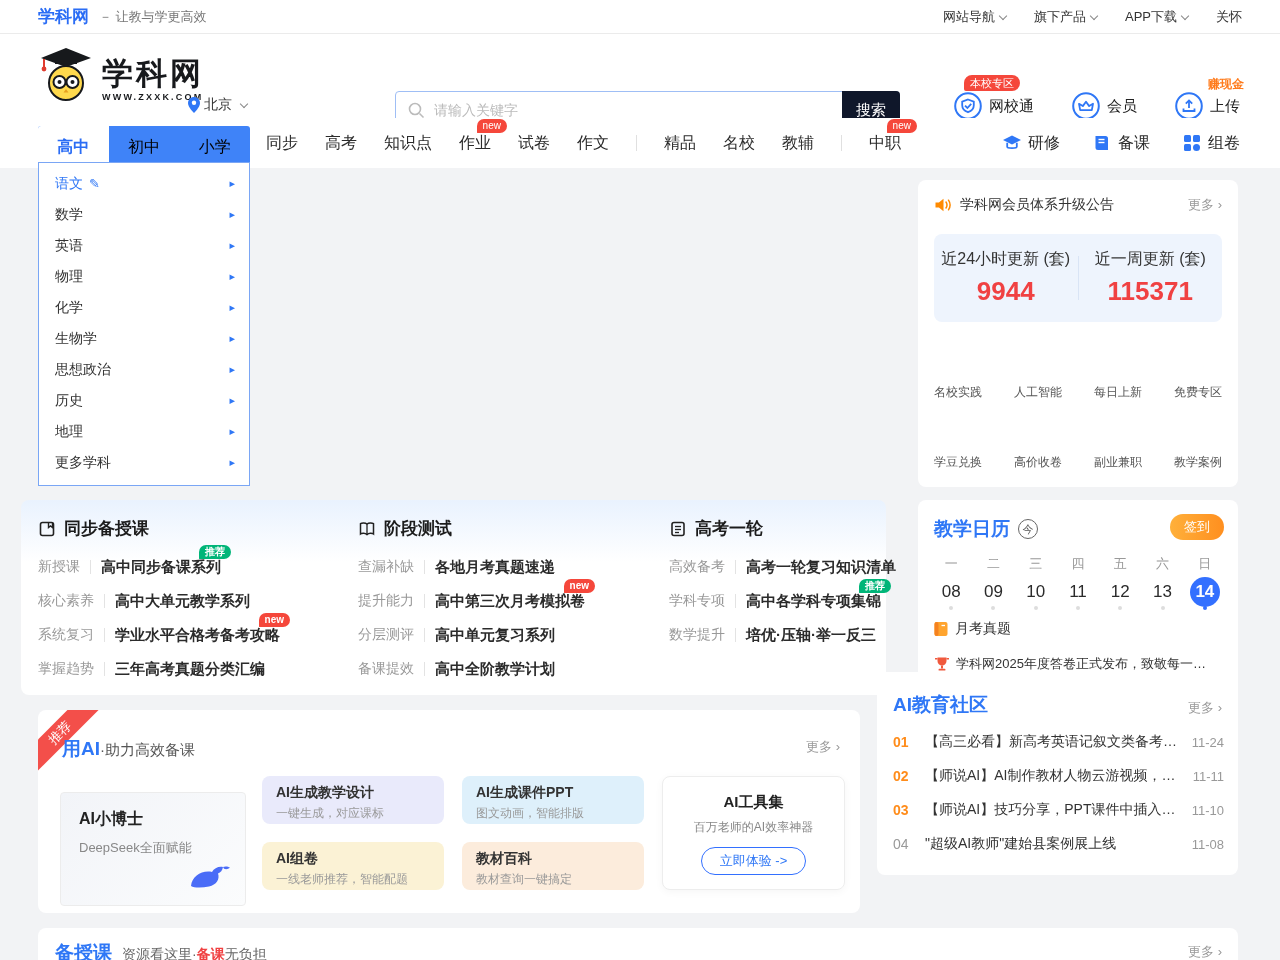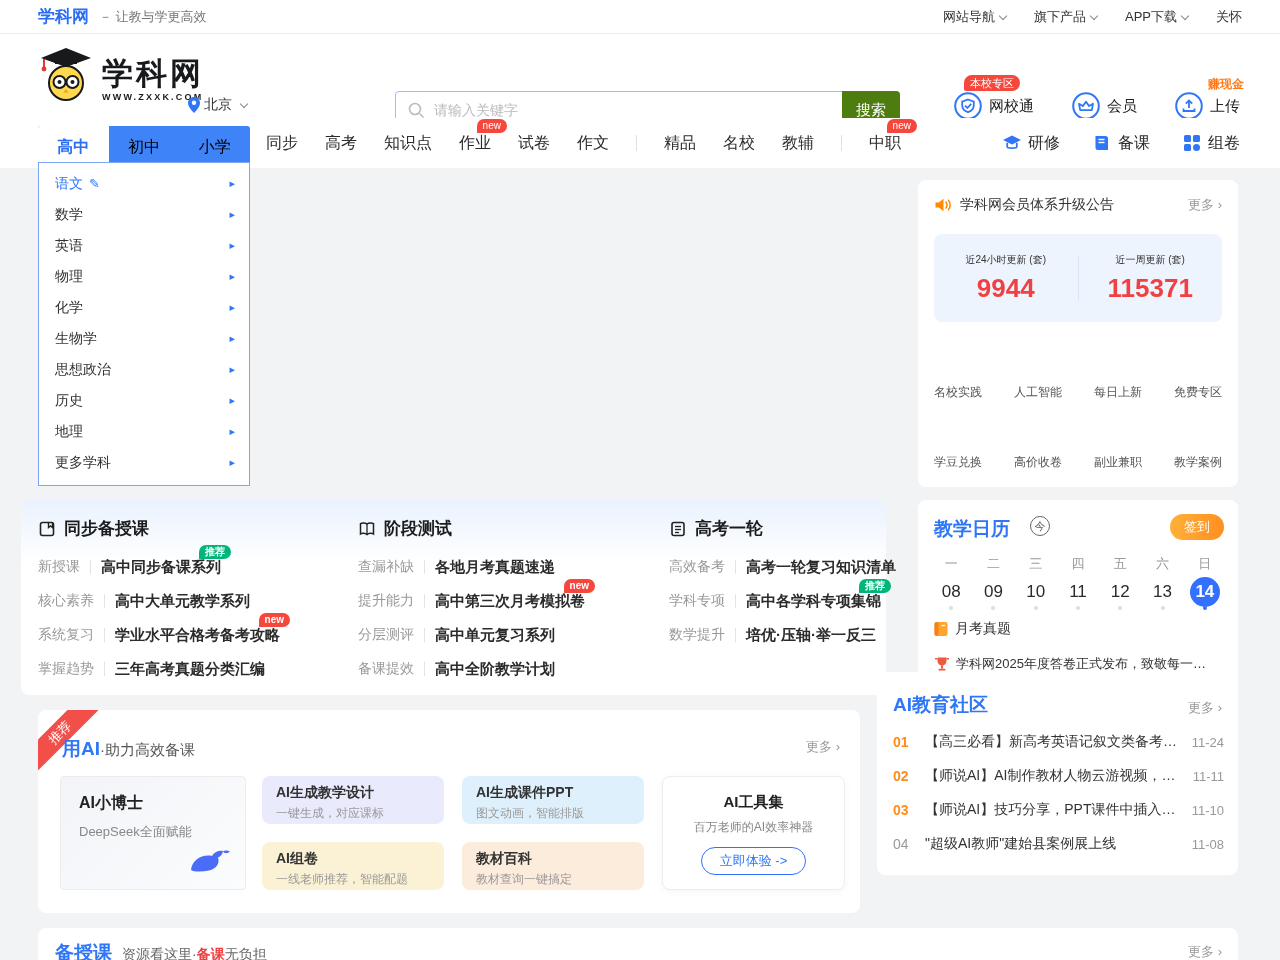--- a/index.html
+++ b/index.html
@@ -24,21 +24,21 @@
   .brand { position:absolute; left:38px; top:12px; display:flex; align-items:flex-end; gap:8px; cursor:pointer; }
   .brand-text { display:flex; flex-direction:column; line-height:1; }
   .brand-name { font-size:31px; font-weight:900; color:#17191c; letter-spacing:3px; }
   .brand-domain { font-size:9px; font-weight:bold; letter-spacing:2.2px; color:#17191c; margin-top:4px; }
   .city { position:absolute; left:188px; top:62px; display:flex; align-items:center; gap:4px; font-size:14px; cursor:pointer; }
   .city-name { color:#333; }
   .searchbar { position:absolute; left:395px; top:57px; width:505px; height:38px; border:1px solid #9fbef5; border-radius:4px; background:#fff; display:flex; align-items:center; }
   .search-input { flex:1; border:none; outline:none; height:100%; padding-left:38px; font-size:14px; color:#333; background:transparent; }
   .search-input::placeholder { color:#bbb; }
   .search-mag { position:absolute; left:12px; top:10px; }
-  .search-btn { width:58px; height:38px; margin:-1px -1px -1px 0; background:#4d7c0f; color:#fff; border:none; font-size:15px; border-radius:0 4px 4px 0; cursor:pointer; }
+  .search-btn { width:58px; height:38px; margin:-1px -1px -1px 0; background:#0f172a; color:#fff; border:none; font-size:15px; border-radius:0 4px 4px 0; cursor:pointer; }
   .quick { position:absolute; right:40px; top:58px; display:flex; gap:38px; }
   .q-item { position:relative; display:flex; align-items:center; gap:7px; font-size:15px; color:#222; cursor:pointer; }
   .q-badge-red { position:absolute; top:-17px; left:10px; background:#f5473b; color:#fff; font-size:11px; line-height:14px; padding:1px 6px; border-radius:8px 8px 8px 2px; white-space:nowrap; }
   .q-badge-orange { position:absolute; top:-16px; right:-4px; color:#ff7a1a; font-size:12px; font-weight:bold; white-space:nowrap; }
 
   
   .navrow { position:absolute; top:118px; left:0; right:0; height:50px; background:#fff; }
   .tabs { position:absolute; left:38px; top:8px; width:212px; height:42px; display:flex; background:#3f83f8; border-radius:3px 3px 0 0; overflow:hidden; }
   .tab { flex:1; display:flex; align-items:center; justify-content:center; font-size:16px; color:#000000; cursor:pointer; }
   .tab.active { background:#fff; color:#2b6df5; font-weight:bold; }
@@ -59,21 +59,21 @@
   
   .card { position:absolute; background:#fff; border-radius:8px; }
   .more { color:#999; font-size:13px; cursor:pointer; white-space:nowrap; }
 
   
   .notice-card { left:918px; top:180px; width:320px; height:307px; padding:16px; }
   .ann-row { display:flex; align-items:center; gap:8px; }
   .ann-title { font-size:14px; color:#333; cursor:pointer; flex:1; white-space:nowrap; overflow:hidden; }
   .stats { margin-top:20px; background:#eef4fd; border-radius:8px; height:88px; display:flex; align-items:center; }
   .stat { flex:1; text-align:center; }
-  .stat-label { font-size:10px; color:#333; }
+  .stat-label { font-size:16px; color:#333; }
   .stat-value { font-size:26px; font-weight:bold; color:#f04142; margin-top:6px; }
   .stat-div { width:1px; height:44px; background:#d9e4f5; }
   .links-row { position:absolute; left:16px; right:16px; display:flex; justify-content:space-between; font-size:12px; color:#555; }
   .links-row span { cursor:pointer; }
   .links-a { top:204px; } .links-b { top:274px; }
 
   
   .mid-card { left:21px; top:500px; width:865px; height:195px; background:linear-gradient(180deg,#e9f2fe 0%,#ffffff 32%); }
   .res-col { position:absolute; top:0; }
   .res-col.c1 { left:17px; } .res-col.c2 { left:337px; } .res-col.c3 { left:648px; }
@@ -82,21 +82,21 @@
   .res-item { height:34px; display:flex; align-items:center; cursor:pointer; white-space:nowrap; }
   .res-tag { font-size:14px; color:#999; }
   .res-sep { width:1px; height:14px; background:#e3e3e3; margin:0 10px; }
   .res-title { font-size:15px; font-weight:bold; color:#2b2b2b; position:relative; display:inline-block; }
   .res-badge { position:absolute; top:-13px; right:-10px; color:#fff; font-size:10px; line-height:12px; padding:1px 6px; border-radius:8px 8px 8px 1px; }
   .res-badge.green { background:#00b578; }
   .res-badge.red { background:#f5473b; }
 
   
   .cal-card { left:918px; top:500px; width:320px; height:195px; }
-  .cal-title { position:absolute; left:16px; top:16px; display:flex; align-items:flex-start; gap:20px; }
+  .cal-title { position:absolute; left:16px; top:16px; display:flex; align-items:center; gap:8px; }
   .cal-title-text { font-size:19px; font-weight:bold; color:#2f77f6; }
   .today-circle { width:20px; height:20px; border:1px solid #666; border-radius:50%; display:flex; align-items:center; justify-content:center; font-size:11px; color:#555; }
   .checkin { position:absolute; right:14px; top:14px; background:linear-gradient(90deg,#ffb03a,#ff8f1f); color:#fff; font-size:13px; padding:4px 14px; border-radius:14px; border:none; cursor:pointer; }
   .cal-grid { position:absolute; left:12px; right:12px; display:grid; grid-template-columns:repeat(7,1fr); justify-items:center; }
   .wk { top:55px; font-size:13px; color:#999; }
   .dt { top:77px; font-size:17px; color:#2b2b2b; }
   .dt span { width:30px; height:30px; display:flex; align-items:center; justify-content:center; cursor:pointer; }
   .dt .active { background:#3370ff; color:#fff; border-radius:50%; font-weight:bold; }
   .dots { top:106px; }
   .dot { width:4px; height:4px; border-radius:50%; background:#ddd; }
@@ -107,21 +107,21 @@
 
   
   .ai-card { left:38px; top:710px; width:822px; height:203px; overflow:hidden; }
   .ribbon { position:absolute; top:12px; left:-28px; width:100px; transform:rotate(-45deg); background:#f34f4a; color:#fff; text-align:center; font-size:13px; line-height:22px; }
   .ai-title { position:absolute; left:24px; top:26px; display:flex; align-items:baseline; }
   .ai-title-em { color:#2f77f6; font-size:19px; font-weight:bold; }
   .ai-title-rest { color:#555; font-size:15px; }
   .ai-pill { position:absolute; left:462px; top:19px; height:32px; border-radius:16px; background:linear-gradient(90deg,#dcf8e6,#c8f4ef); display:flex; align-items:center; gap:8px; padding:0 18px 0 5px; font-size:14px; color:#2b2b2b; cursor:pointer; }
   .ai-more { position:absolute; right:20px; top:28px; }
   .ai-cards { position:absolute; left:22px; top:66px; right:17px; height:114px; }
-  .ai-main { position:absolute; left:0; top:0; width:186px; height:114px; background:linear-gradient(135deg,#f2f4f8,#fbfcfd); border:1px solid #ececec; border-radius:4px; padding:16px 18px; cursor:pointer; }
+  .ai-main { position:absolute; left:0; top:16px; width:186px; height:114px; background:linear-gradient(135deg,#f2f4f8,#fbfcfd); border:1px solid #ececec; border-radius:4px; padding:16px 18px; cursor:pointer; }
   .ai-main-title { font-size:16px; font-weight:bold; color:#222; }
   .ai-main-sub { font-size:13px; color:#888; margin-top:9px; }
   .ai-main-whale { position:absolute; right:12px; bottom:8px; }
   .ai-sm { position:absolute; width:182px; border-radius:8px; padding:8px 14px; cursor:pointer; }
   .ai-sm-title { font-size:14px; font-weight:bold; color:#333; }
   .ai-sm-sub { font-size:12px; color:#999; margin-top:3px; }
   .sm-purple { background:#e9eafb; } .sm-yellow { background:#fbf2d5; }
   .sm-blue { background:#def0fb; } .sm-peach { background:#fcecdc; }
   .p1 { left:202px; top:0; height:48px; } .p2 { left:202px; top:66px; height:48px; }
   .p3 { left:402px; top:0; height:48px; } .p4 { left:402px; top:66px; height:48px; }

